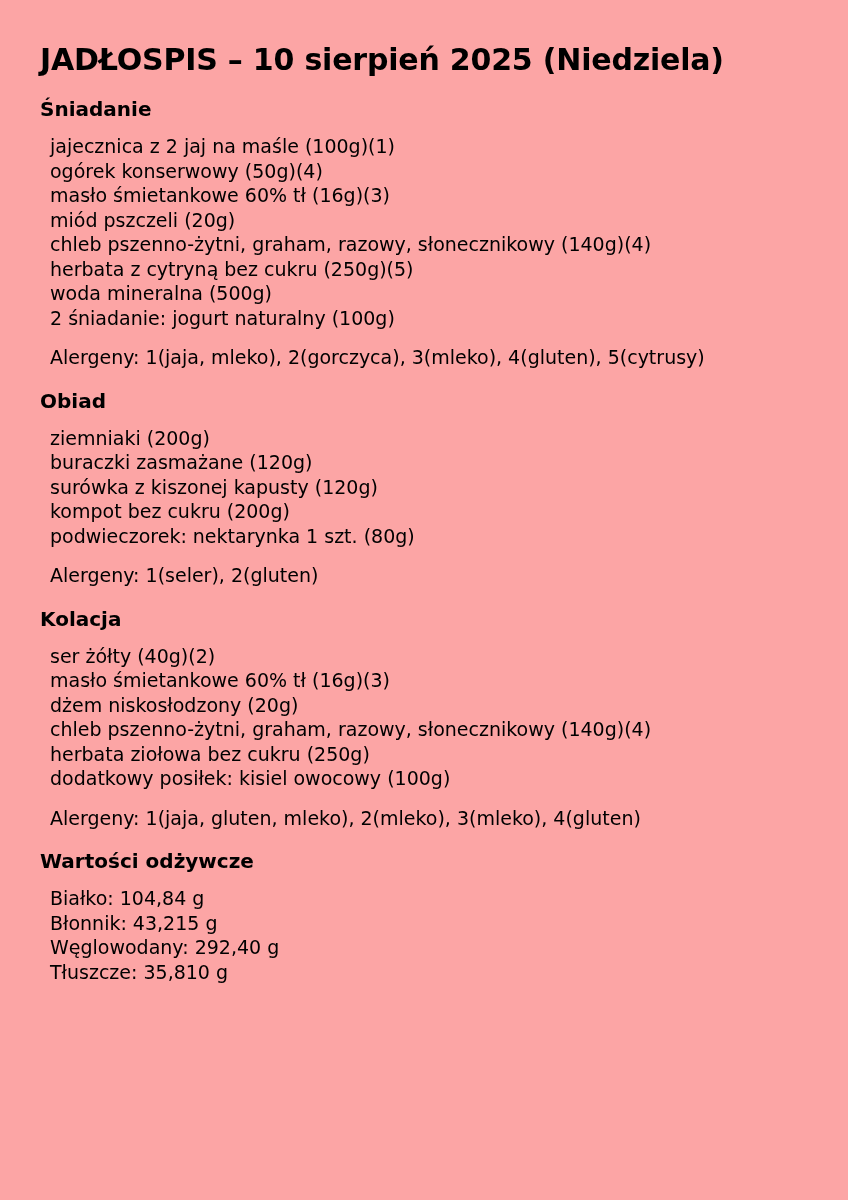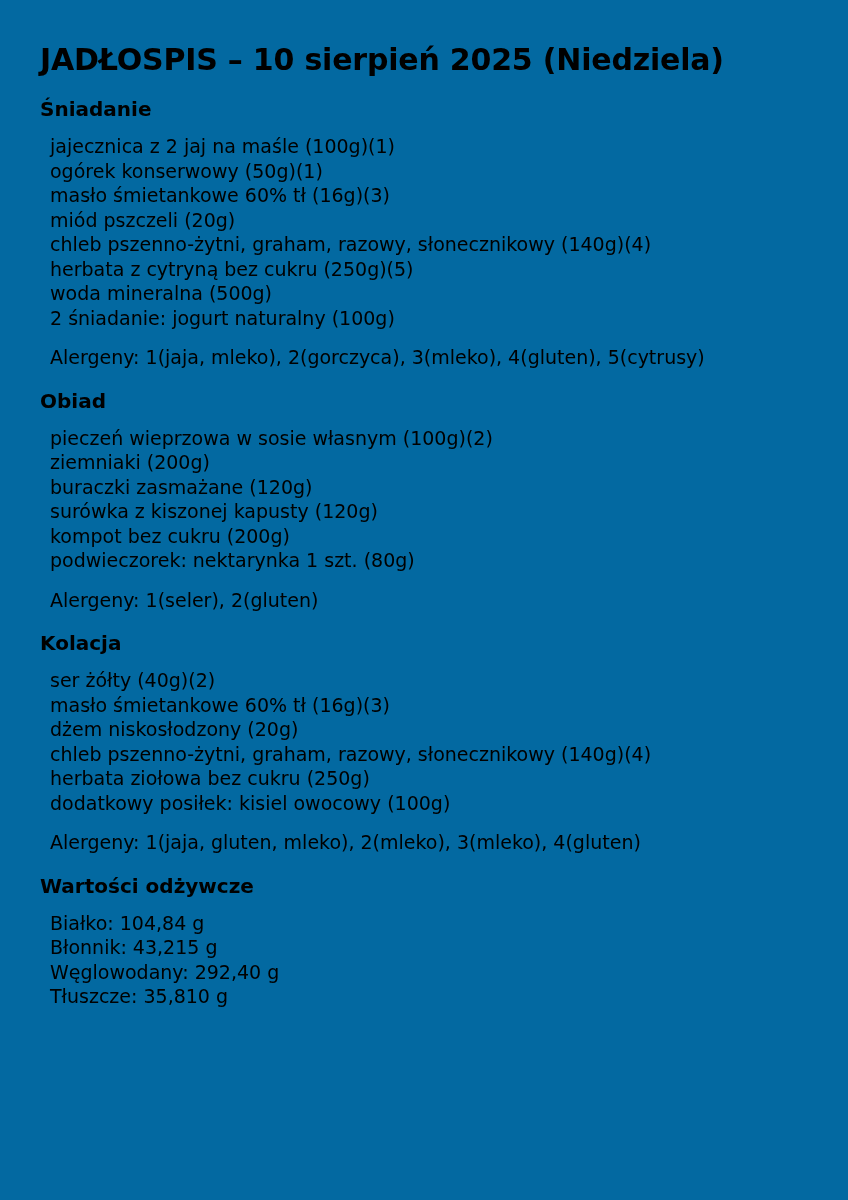--- a/index.html
+++ b/index.html
@@ -5,21 +5,21 @@
   * { box-sizing: border-box; }
   html, body {
     margin: 0;
     padding: 0;
     background: #ffffff;
   }
   .page {
     position: relative;
     width: 848px;
     height: 1200px;
-    background: #0369a1;
+    background: #fca5a5;
     color: #000000;
     padding: 30px 32px 0 40px;
     font-family: "DejaVu Sans", "Liberation Sans", sans-serif;
     font-size: 19px;
     line-height: 24.5px;
     overflow: hidden;
   }
   h1.doc-title {
     font-size: 30px;
     line-height: 36px;
@@ -42,35 +42,34 @@
 <body>
 
 <div class="page">
 
   <h1 class="doc-title">JADŁOSPIS – 10 sierpień 2025 (Niedziela)</h1>
 
   <section>
     <h2 class="section-heading">Śniadanie</h2>
     <p class="meal-items">
       <span class="line">jajecznica z 2 jaj na maśle (100g)(1)</span>
-      <span class="line">ogórek konserwowy (50g)(1)</span>
+      <span class="line">ogórek konserwowy (50g)(4)</span>
       <span class="line">masło śmietankowe 60% tł (16g)(3)</span>
       <span class="line">miód pszczeli (20g)</span>
       <span class="line">chleb pszenno-żytni, graham, razowy, słonecznikowy (140g)(4)</span>
       <span class="line">herbata z cytryną bez cukru (250g)(5)</span>
       <span class="line">woda mineralna (500g)</span>
       <span class="line">2 śniadanie: jogurt naturalny (100g)</span>
     </p>
     <p class="allergens-line">Alergeny: 1(jaja, mleko), 2(gorczyca), 3(mleko), 4(gluten), 5(cytrusy)</p>
   </section>
 
   <section>
     <h2 class="section-heading">Obiad</h2>
     <p class="meal-items">
-      <span class="line">pieczeń wieprzowa w sosie własnym (100g)(2)</span>
       <span class="line">ziemniaki (200g)</span>
       <span class="line">buraczki zasmażane (120g)</span>
       <span class="line">surówka z kiszonej kapusty (120g)</span>
       <span class="line">kompot bez cukru (200g)</span>
       <span class="line">podwieczorek: nektarynka 1 szt. (80g)</span>
     </p>
     <p class="allergens-line">Alergeny: 1(seler), 2(gluten)</p>
   </section>
 
   <section>

